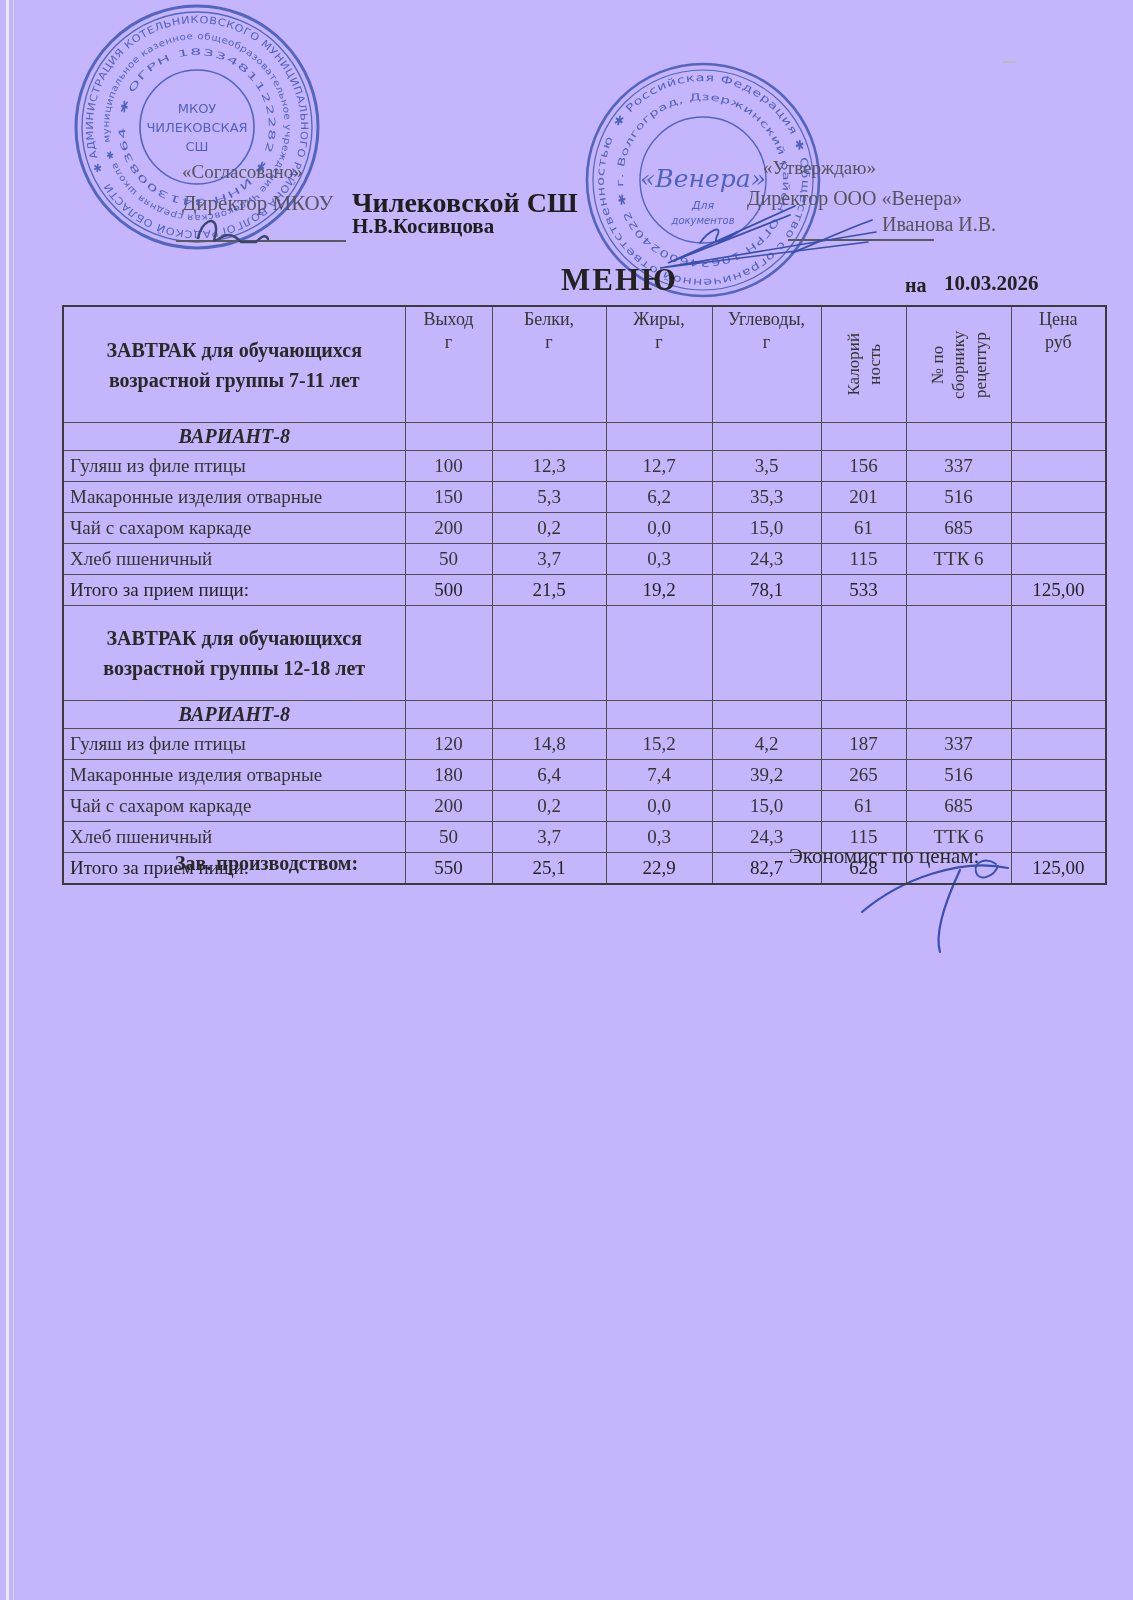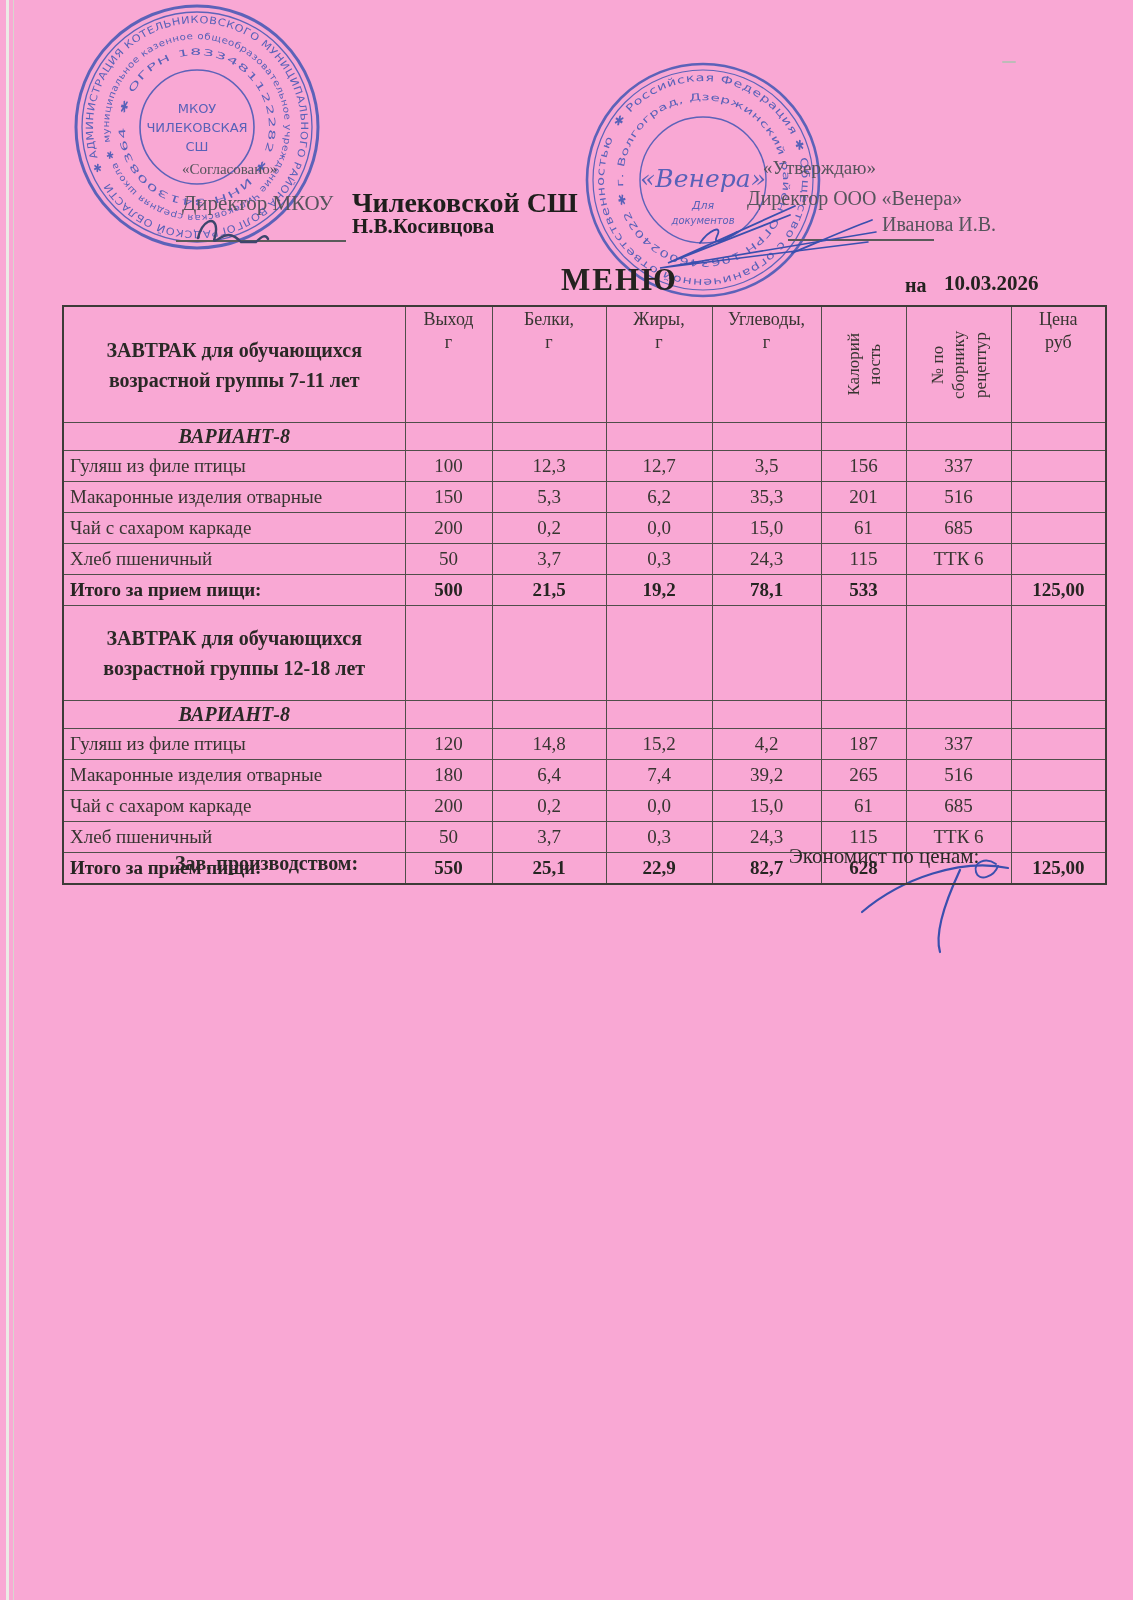--- a/index.html
+++ b/index.html
@@ -1,24 +1,24 @@
 <!DOCTYPE html>
 <html><head>
 <meta charset="utf-8">
 <style>
   html,body{margin:0;padding:0;background:#ffffff;}
-  .page{position:relative;width:1133px;height:1600px;background:#f9a8d4;overflow:hidden;
+  .page{position:relative;width:1133px;height:1600px;background:#c4b5fd;overflow:hidden;
         font-family:"Liberation Serif","DejaVu Serif",serif;color:#34322f;}
   .scan-edge1{position:absolute;left:6px;top:0;width:3px;height:100%;background:#eceae6;}
   .scan-edge2{position:absolute;left:13px;top:0;width:1px;height:100%;background:#d8d5cf;}
   .artifact-dash{position:absolute;left:1002px;top:61px;width:14px;height:2px;background:#bdbbb8;border-radius:1px;}
   .abs{position:absolute;white-space:nowrap;}
   .gray-ink{color:#55545c;}
   .bold-ink{color:#1f1e1c;font-weight:bold;}
-  .status-l{left:182px;top:161px;font-size:15px;}
+  .status-l{left:182px;top:161px;font-size:19px;}
   .role-l{left:182px;top:191px;font-size:21px;}
   .org1{left:352px;top:187px;font-size:28px;}
   .org2{left:352px;top:214px;font-size:21px;}
   .sigline-l{position:absolute;left:176px;top:222px;width:170px;height:18px;border-bottom:2px solid #5a5a5a;}
   .status-r{left:763px;top:157px;font-size:19px;}
   .role-r{left:747px;top:187px;font-size:20px;}
   .signer-r{left:882px;top:213px;font-size:20px;}
   .sigline-r{position:absolute;left:788px;top:221px;width:146px;height:18px;border-bottom:2px solid #5a5a5a;}
   .doc-title{left:561px;top:262px;font-size:31px;font-weight:bold;letter-spacing:2px;color:#242320;}
   .date-label{left:905px;top:274px;font-size:20px;font-weight:bold;color:#242320;}
@@ -30,21 +30,21 @@
   table.menu{border:2px solid #3d3b38;}
   th.head{vertical-align:top;padding-top:7px;font-weight:normal;font-size:18px;text-align:center;
           white-space:pre-line;line-height:1.25;}
   th.head-title{vertical-align:middle;font-size:20px;font-weight:bold;white-space:pre-line;
                 text-align:center;line-height:1.5;color:#2a2926;height:113px;}
   .vert{transform:rotate(-90deg);white-space:pre-line;font-size:17px;line-height:1.25;text-align:center;}
   td.c-name{text-align:left;padding-left:9px;font-size:19px;}
   td.c-num{text-align:center;font-size:19px;}
   tr.r-variant td{height:25px;}
   tr.r-dish td{height:28px;}
-  tr.r-total td{height:28px;font-weight:bold;color:#262522;}
+  tr.r-total td{height:28px;font-weight:normal;color:#262522;}
   tr.r-sec td{height:92px;}
   td.variant-cell{text-align:center;font-weight:bold;font-style:italic;font-size:20px;color:#2a2926;}
   td.sec-title-cell{text-align:center;vertical-align:middle;font-weight:bold;font-size:20px;
                     white-space:pre-line;line-height:1.5;color:#2a2926;}
   .footer-left{left:175px;top:852px;font-size:20px;font-weight:bold;color:#2a2926;}
   .footer-right{left:789px;top:844px;font-size:21px;font-weight:normal;color:#2a2926;}
   .stamp{position:absolute;pointer-events:none;}
   .sig-svg{position:absolute;pointer-events:none;}
 </style>
 </head>

